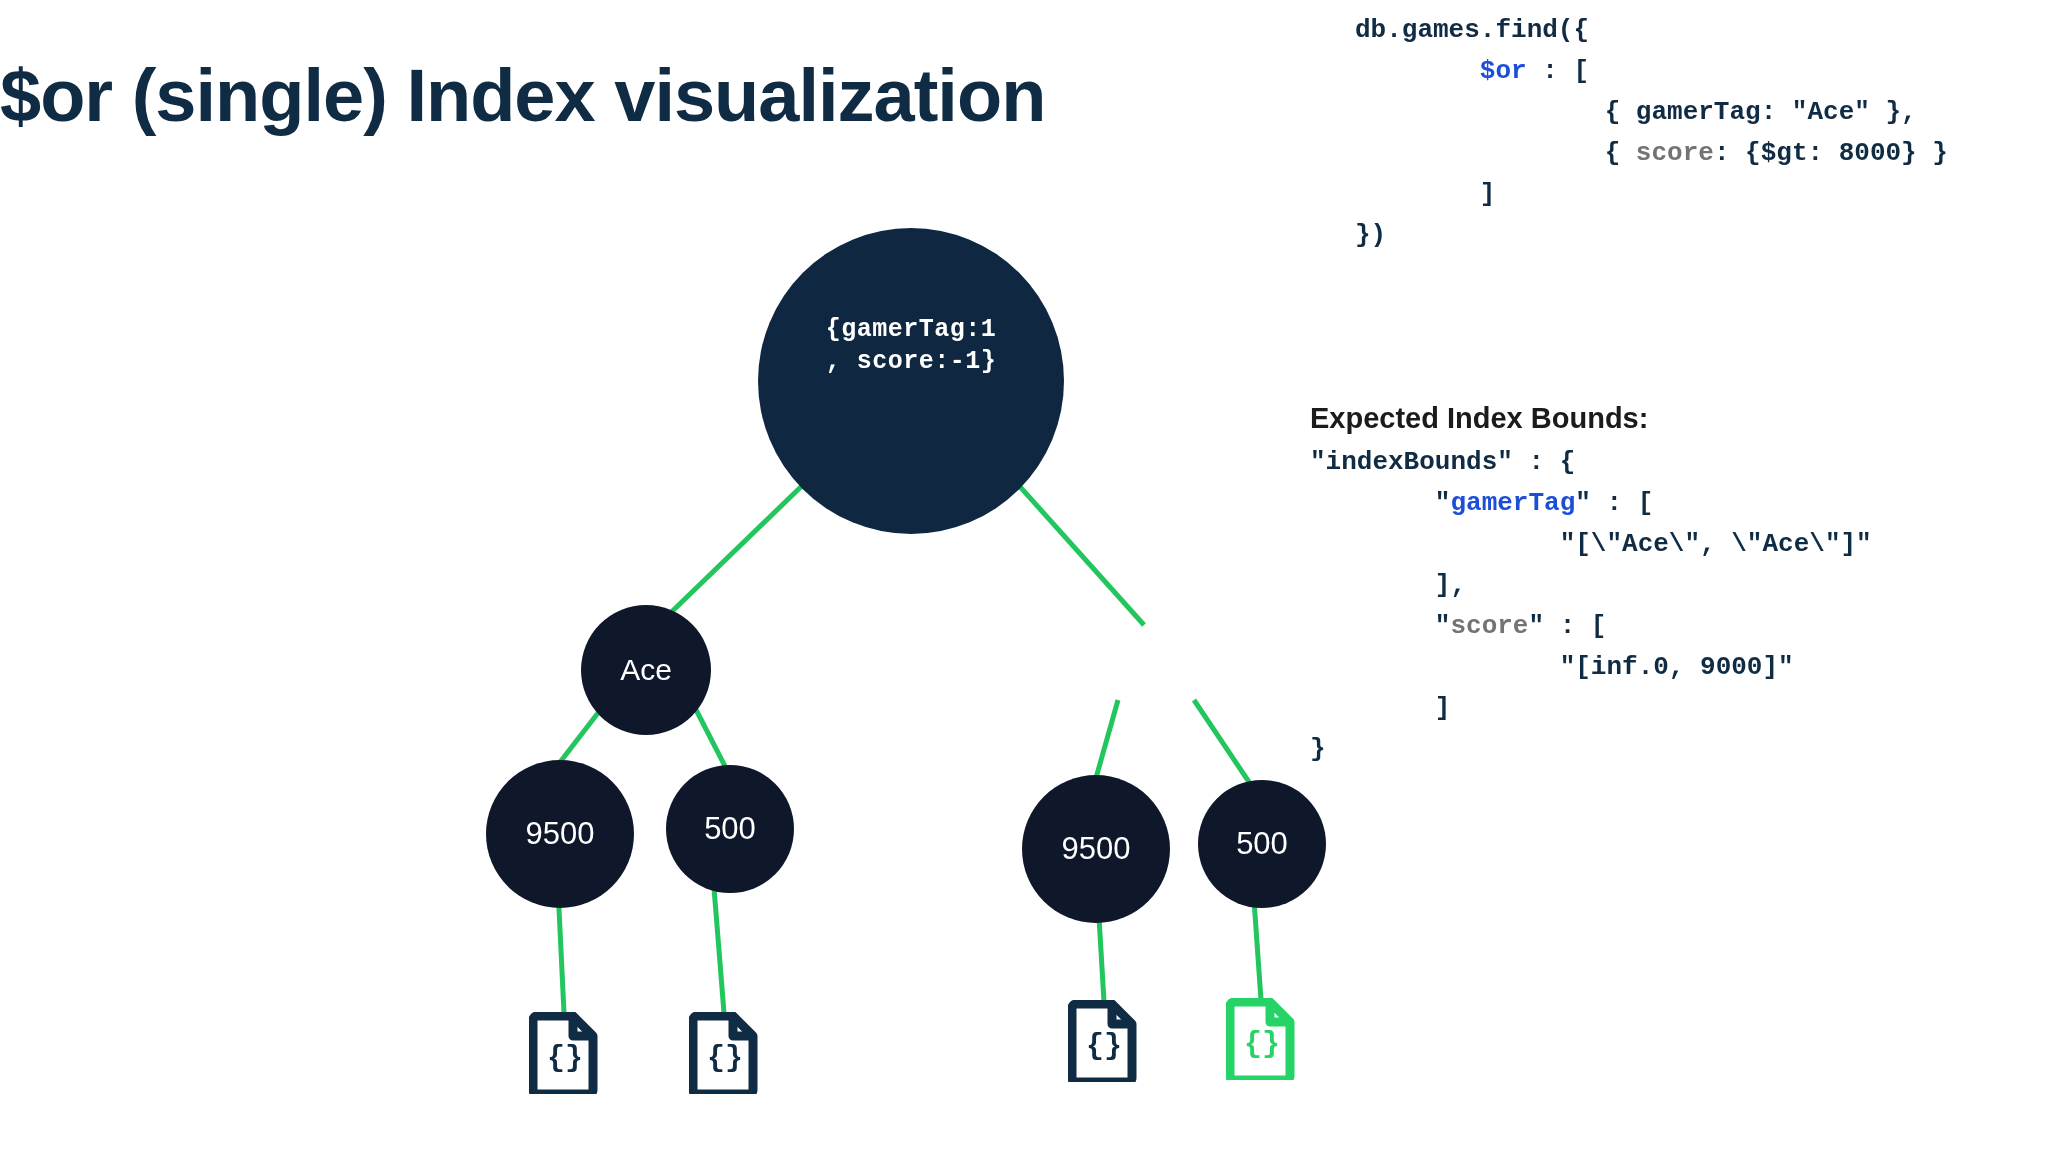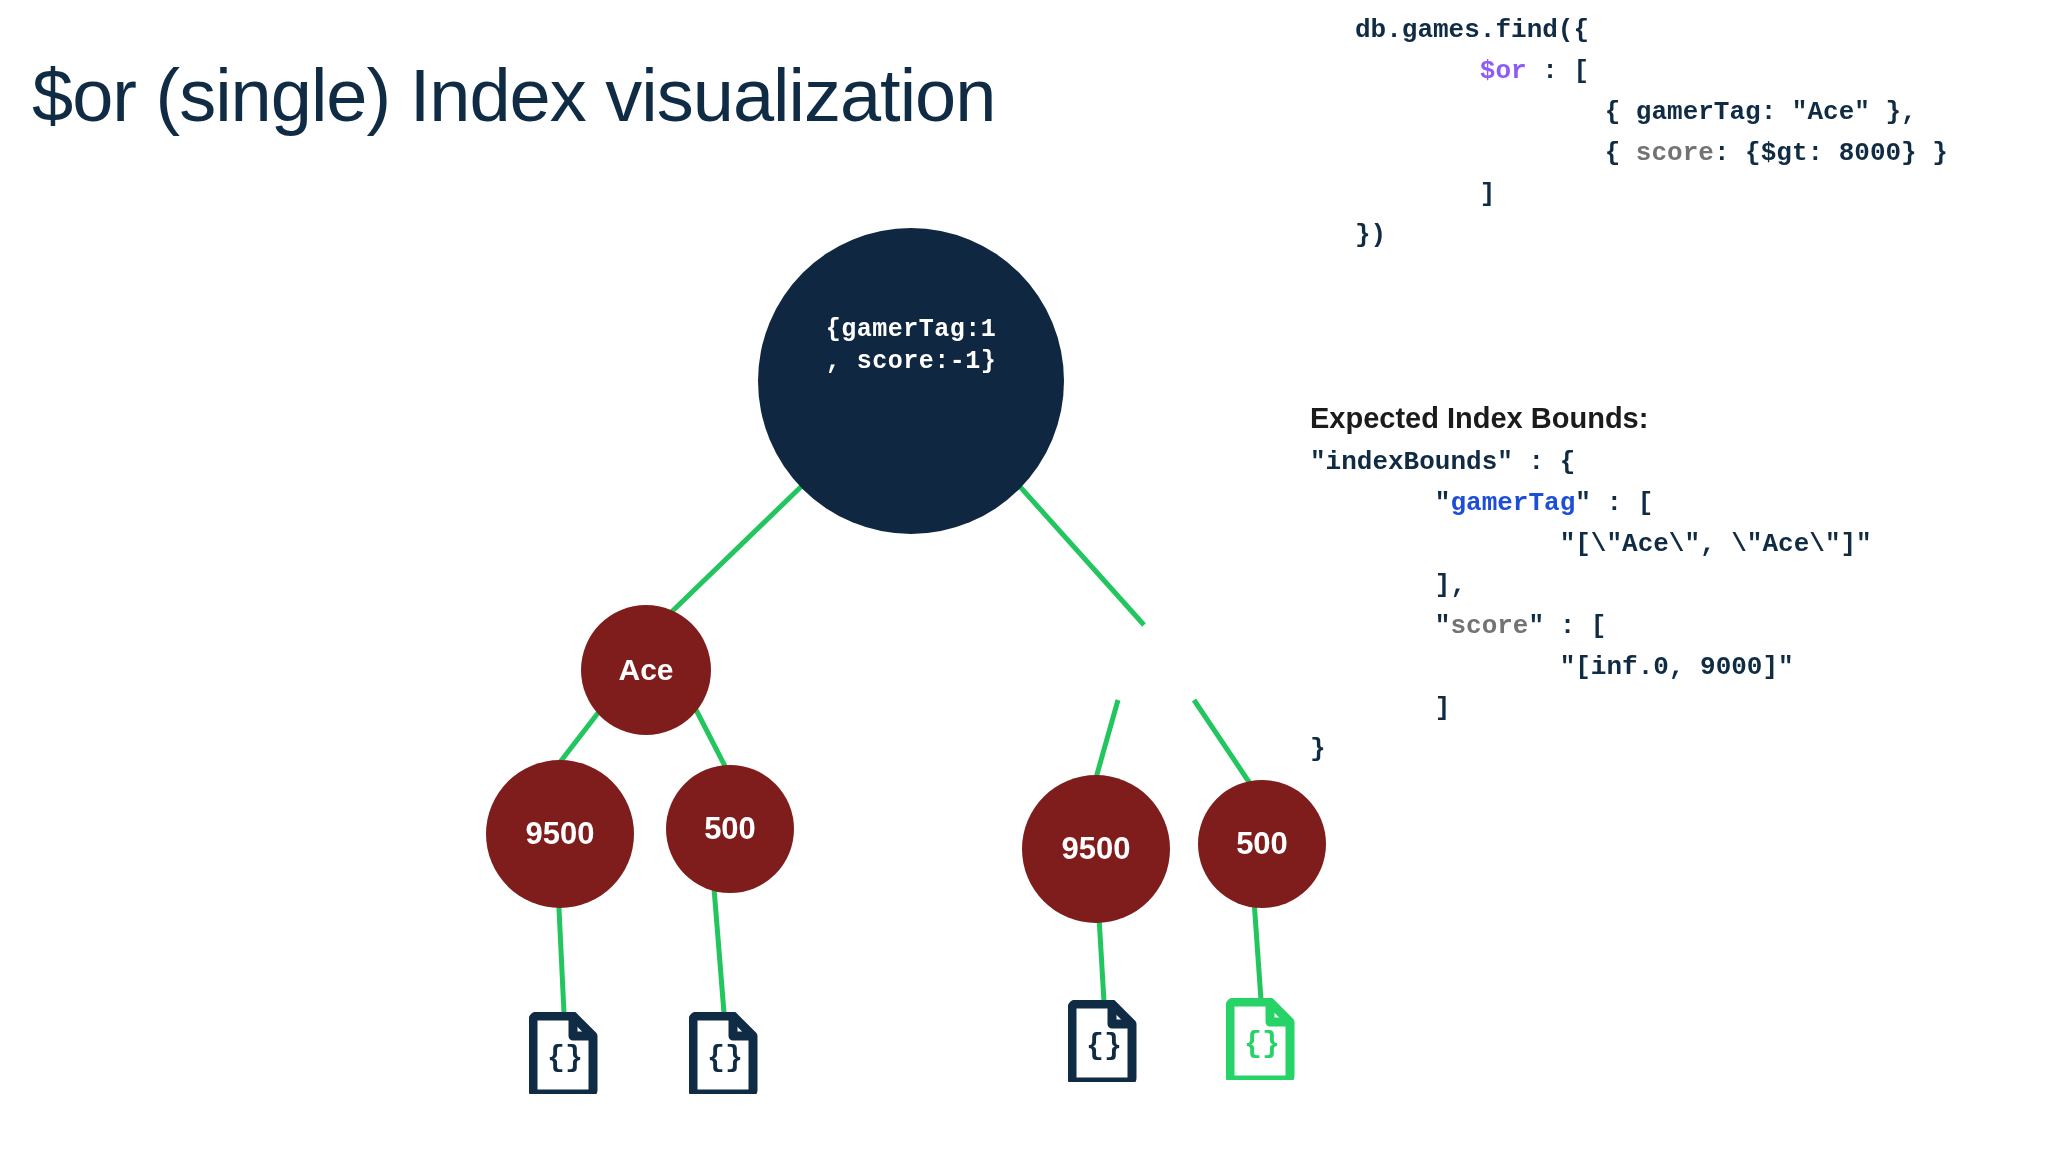--- a/index.html
+++ b/index.html
@@ -16,27 +16,26 @@
     font-family: "Liberation Sans", sans-serif;
   }
 
   
   #slide-title {
     position: absolute;
     left: 0px;
     top: 52px;
     width: 1300px;
     font-family: "Liberation Sans", sans-serif;
-    font-weight: normal;
+    font-weight: bold;
     font-size: 74px;
     line-height: 88px;
     letter-spacing: -1px;
     color: #102b44;
     white-space: nowrap;
-    padding-left: 32px;
   }
 
   
   #tree-area {
     position: absolute;
     left: 0px;
     top: 0px;
     width: 1330px;
     height: 1152px;
     margin-left: 46px;
@@ -61,23 +60,23 @@
     font-family: "Liberation Mono", monospace;
     font-weight: bold;
     font-size: 25px;
     line-height: 32px;
     letter-spacing: 0.5px;
     white-space: pre;
     padding-top: 86px;
     align-items: flex-start;
   }
   .node-green {
-    background: #7f1d1d;
-    font-family: "Liberation Sans", sans-serif;
-    font-weight: bold;
+    background: #0f172a;
+    font-family: "Liberation Sans", sans-serif;
+    font-weight: normal;
     font-size: 30px;
     line-height: 34px;
   }
   .node-green.lvl2 { font-size: 30px; }
   .node-green.lvl3 { font-size: 31px; }
 
   
   .doc-icon {
     position: absolute;
   }
@@ -116,21 +115,21 @@
     line-height: 36px;
     color: #1b1b1b;
     white-space: nowrap;
   }
   #bounds-block {
     position: absolute;
     left: -45px;
     top: 442px;
     width: 720px;
   }
-  .kw-or    { color: #8b5cf6; }
+  .kw-or    { color: #1d4ed8; }
   .kw-score { color: #737373; }
   .kw-gtag  { color: #1d4ed8; }
 </style>
 </head>
 <body>
 
 <div id="slide">
 
   <div id="slide-title">$or (single) Index visualization</div>
 

